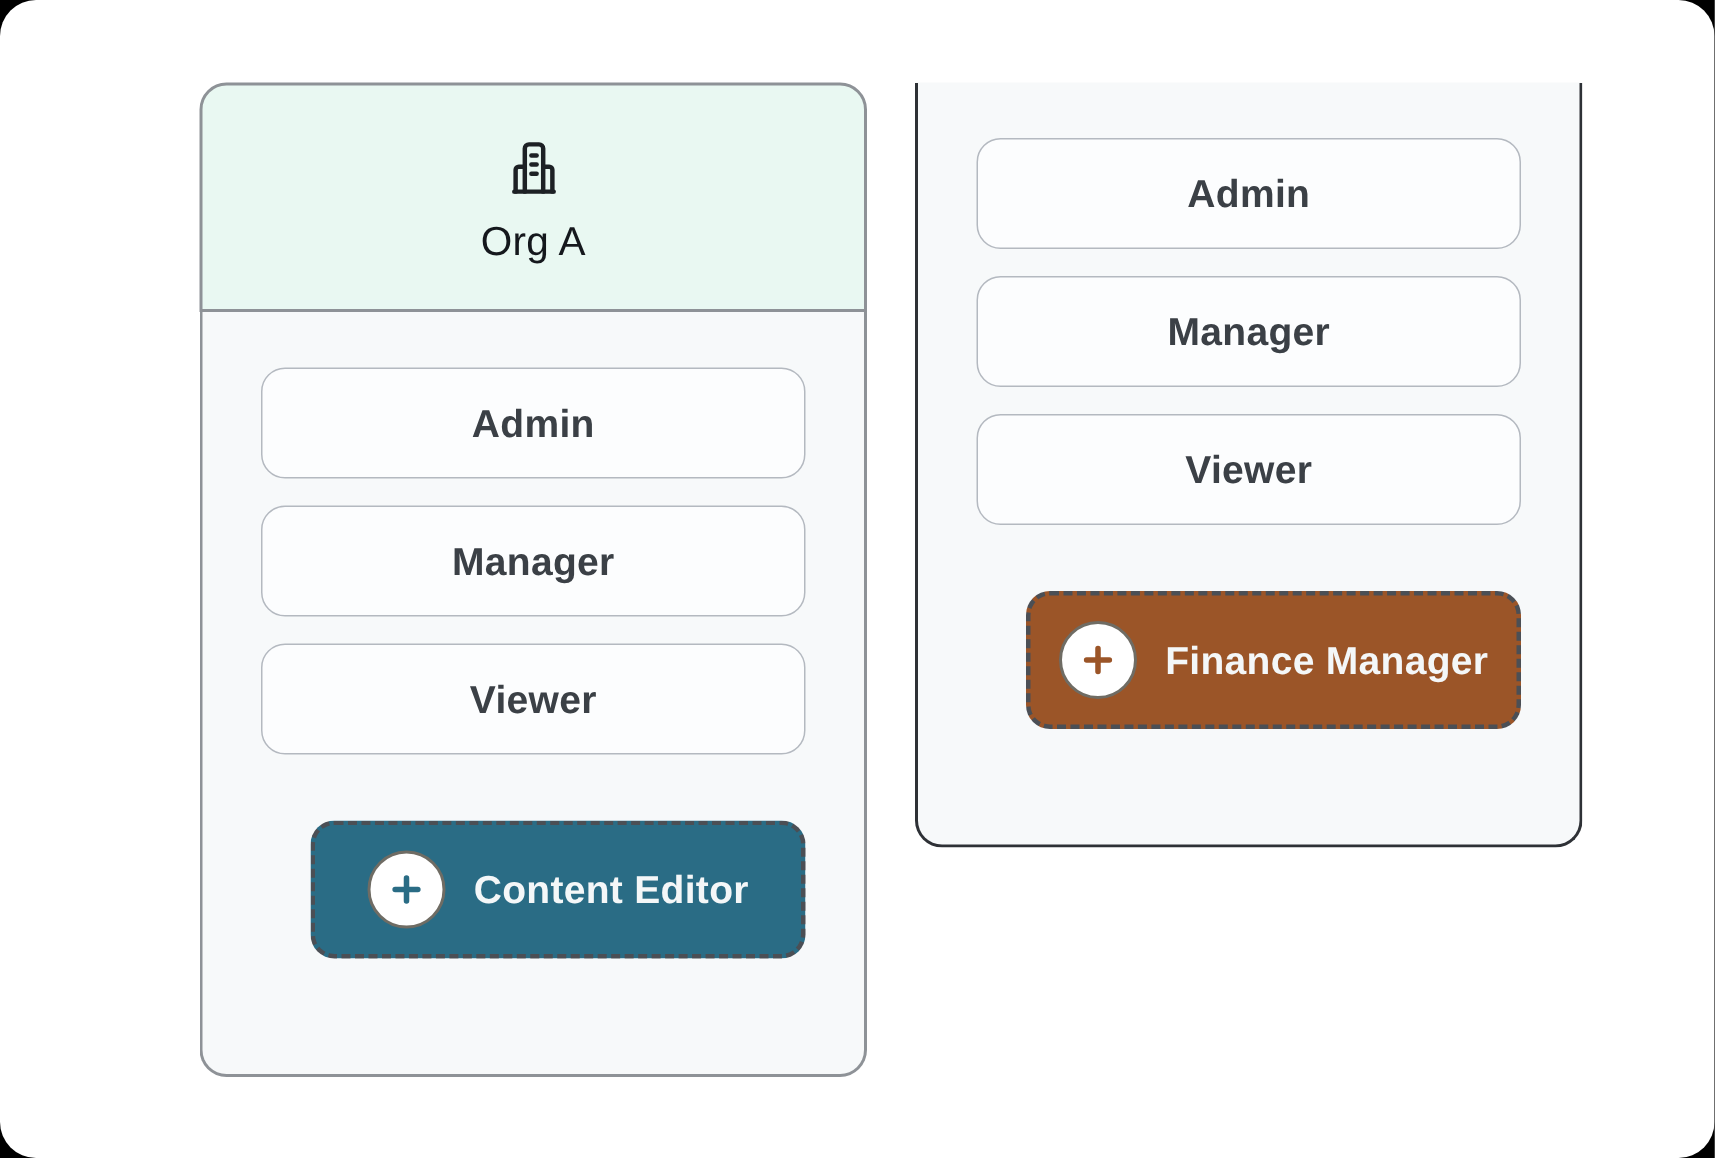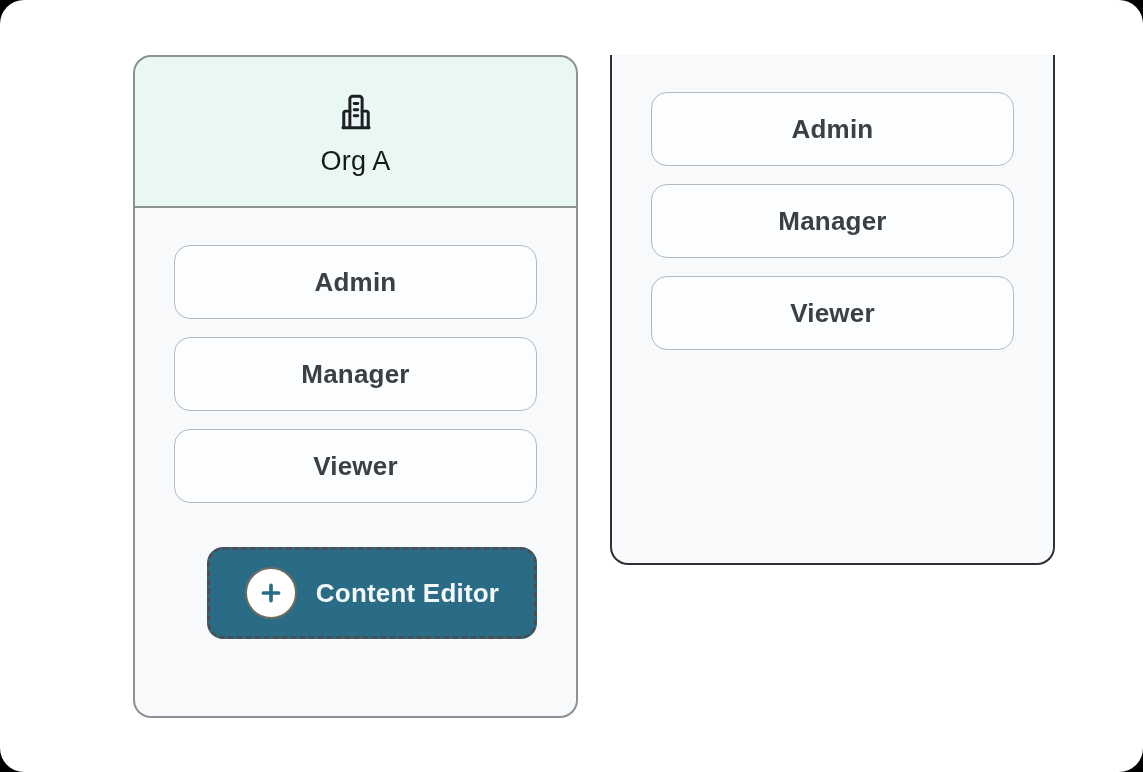--- a/index.html
+++ b/index.html
@@ -154,16 +154,24 @@
         <span>Content Editor</span>
       </div>
     </div>
   </div>
 
   <div class="org-card card-b" style="--header-bg: #fcf1e5; --accent: #9b5528; --body-border: #2e3136;">
     <div class="card-body">
       <div class="role-pill">Admin</div>
       <div class="role-pill">Manager</div>
       <div class="role-pill">Viewer</div>
+      <div class="add-role-btn">
+        <span class="plus-circle">
+          <svg viewBox="0 0 24 24">
+              <path d="M12 5v14M5 12h14"></path>
+            </svg>
+        </span>
+        <span>Finance Manager</span>
+      </div>
     </div>
   </div>
 
 </div>
 
 </body></html>

